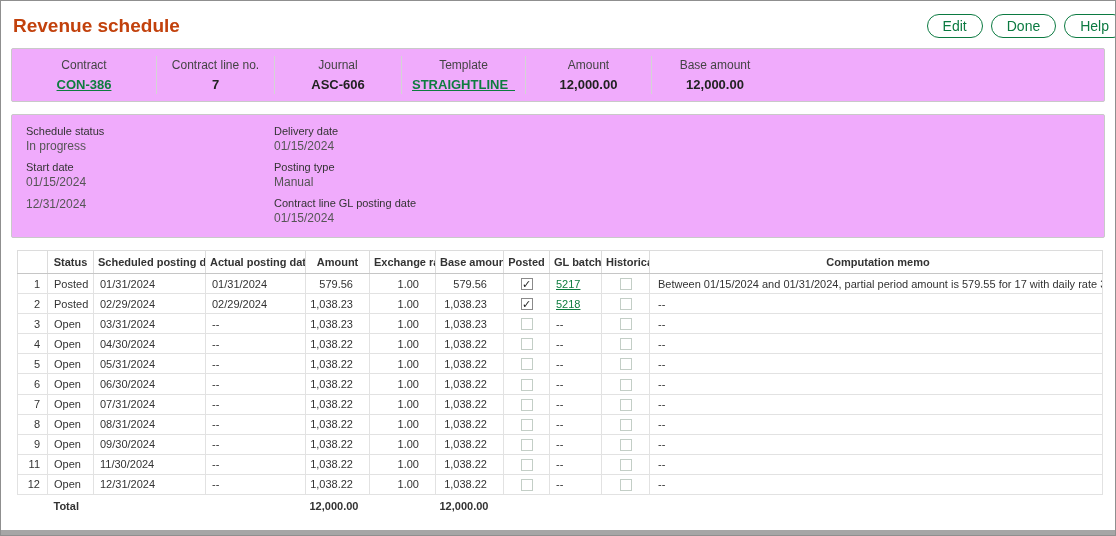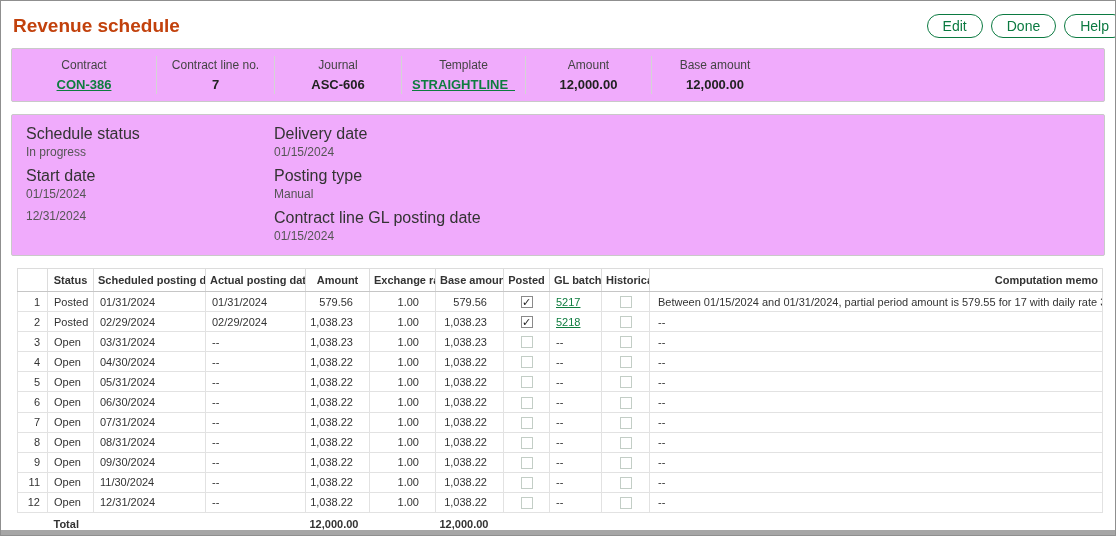--- a/index.html
+++ b/index.html
@@ -54,37 +54,37 @@
   .sum-cell:nth-child(5) { width: 126px; }
   .sum-cell:nth-child(6) { width: 126px; border-right: none; }
   .sum-label { font-size: 12px; color: #444; white-space: nowrap; }
   .sum-value { font-size: 13px; font-weight: bold; color: #222; white-space: nowrap; }
   .green-link { color: #0e7c3f; text-decoration: underline; cursor: pointer; }
   .truncate { overflow: hidden; text-align: left; }
   
   .details { display: flex; padding: 10px 14px 4px 14px; }
   .det-col:first-child { width: 248px; flex: none; }
   .det-field { margin-bottom: 8px; }
-  .det-label { font-size: 16px; color: #333; margin-bottom: 2px; }
+  .det-label { font-size: 11px; color: #333; margin-bottom: 2px; }
   .det-value { font-size: 12px; color: #555; }
   
   .table-wrap { margin: 0 12px 0 16px; }
   table { border-collapse: collapse; width: 100%; font-size: 11px; color: #333; table-layout: fixed; }
   thead th {
     font-weight: bold;
     padding: 5px 4px;
     border: 1px solid #dcdcdc;
     border-bottom: 1px solid #c6c6c6;
     text-align: center;
     white-space: nowrap;
     overflow: hidden;
     background: #fff;
     color: #333;
   }
-  thead th.left { text-align: right; padding-left: 8px; margin-top: 7px; }
+  thead th.left { text-align: center; padding-left: 8px; margin-top: 7px; }
   tbody td {
     padding: 3px 4px;
     border: 1px solid #e2e2e2;
     height: 19px;
     white-space: nowrap;
     overflow: hidden;
   }
   .c-num  { text-align: right; padding-right: 7px; }
   .c-status { text-align: left; padding-left: 6px; }
   .c-date { text-align: left; padding-left: 6px; }

